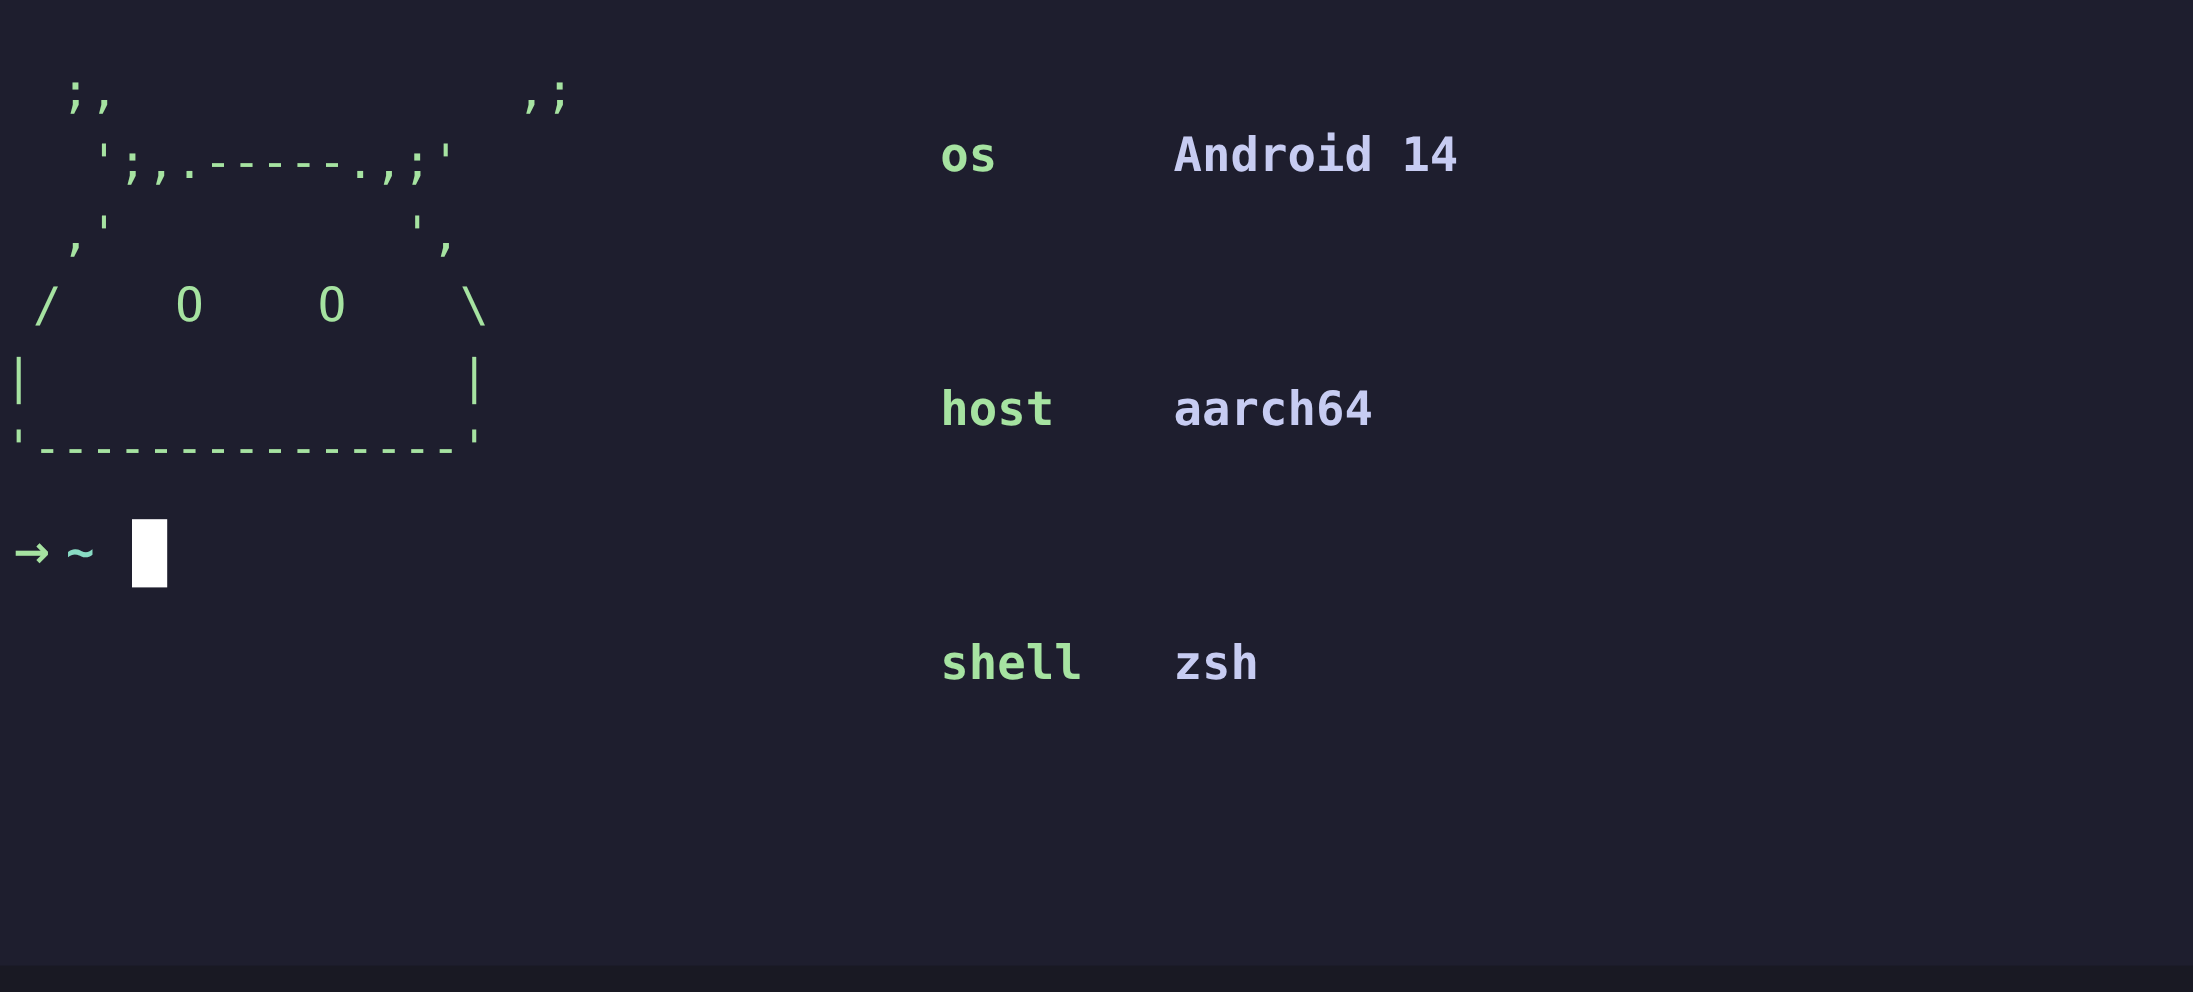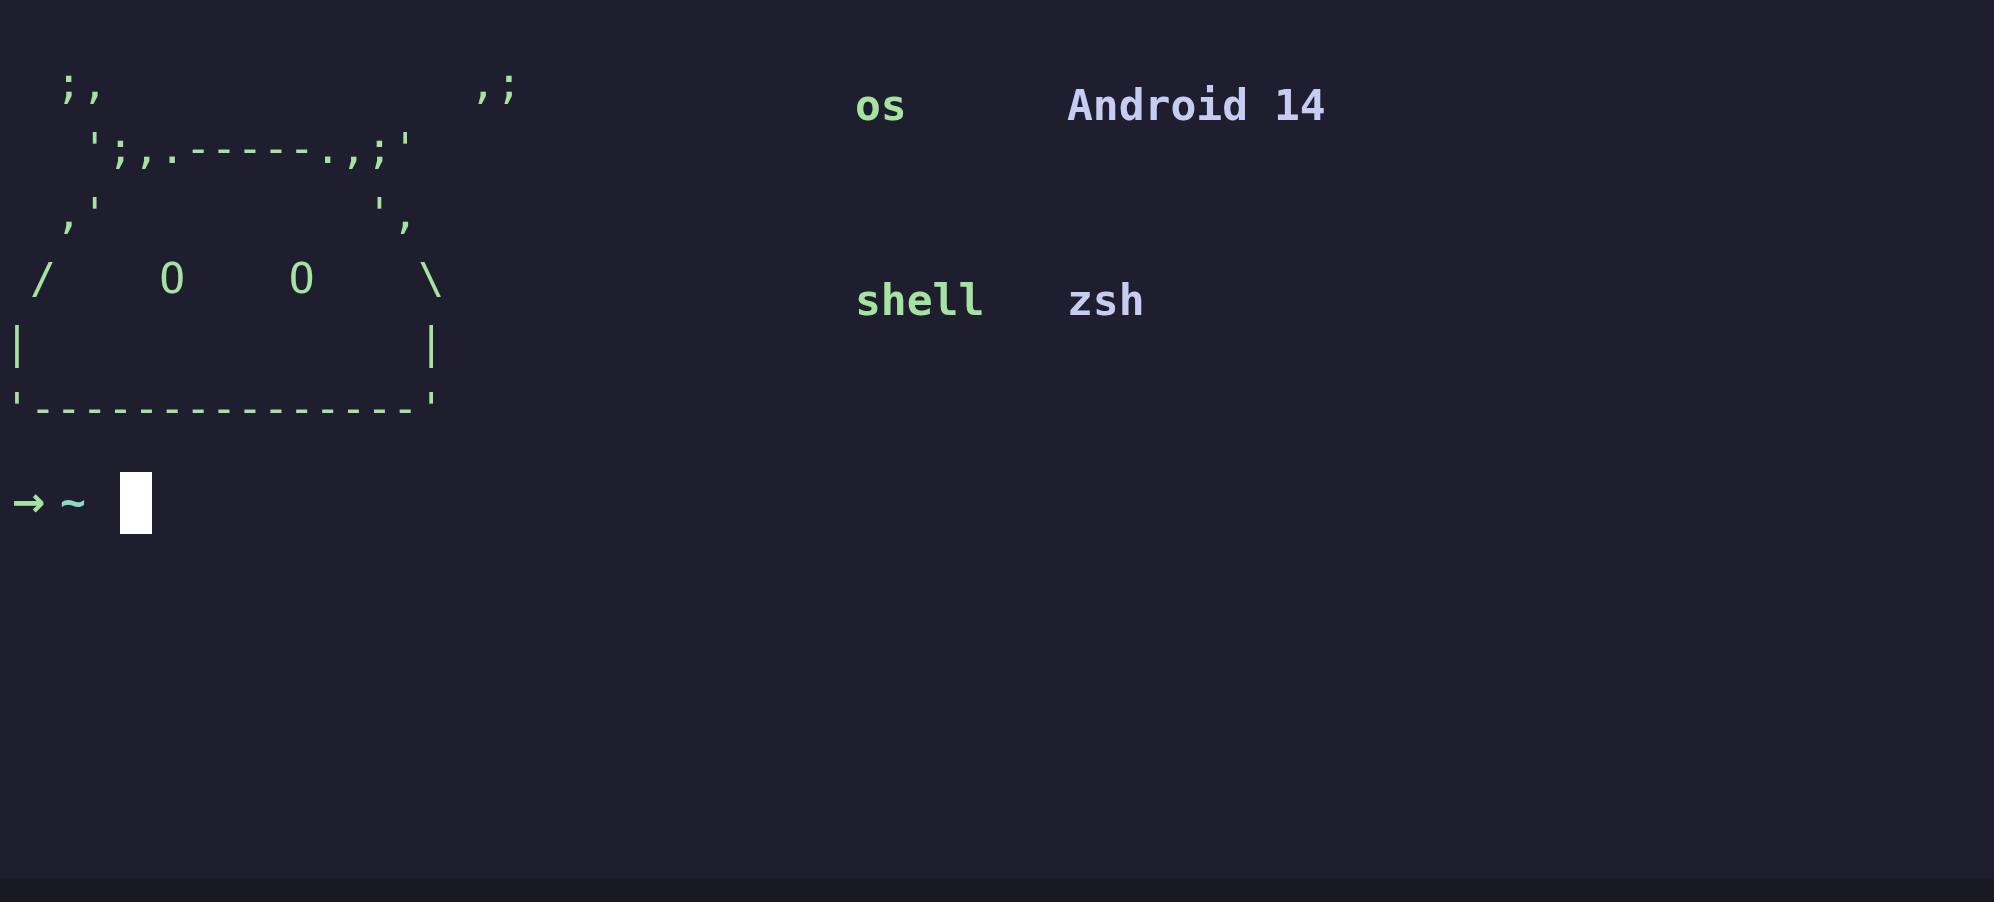--- a/index.html
+++ b/index.html
@@ -76,20 +76,21 @@
     display: block;
     white-space: pre;
     letter-spacing: 0px;
   }
 
   .info .key {
     display: inline-block;
     width: 212px;
     color: #a6e3a1;
     font-weight: 700;
+    margin-top: 36px;
   }
 
   .info .val {
     color: #c7ccf2;
     font-weight: 700;
   }
 
   
   .promptline {
     position: absolute;
@@ -154,20 +155,23 @@
 |               |
 '---------------'</pre>
 
     <div class="info">
 
 
       <div class="row">
         <span class="key">os</span><span class="val">Android 14</span>
       </div>
 
+      <div class="row">
+        <span class="key">host</span><span class="val">aarch64</span>
+      </div>
 
 
       <div class="row">
         <span class="key">shell</span><span class="val">zsh</span>
       </div>
 
       <div class="row">
         
       </div>
 

